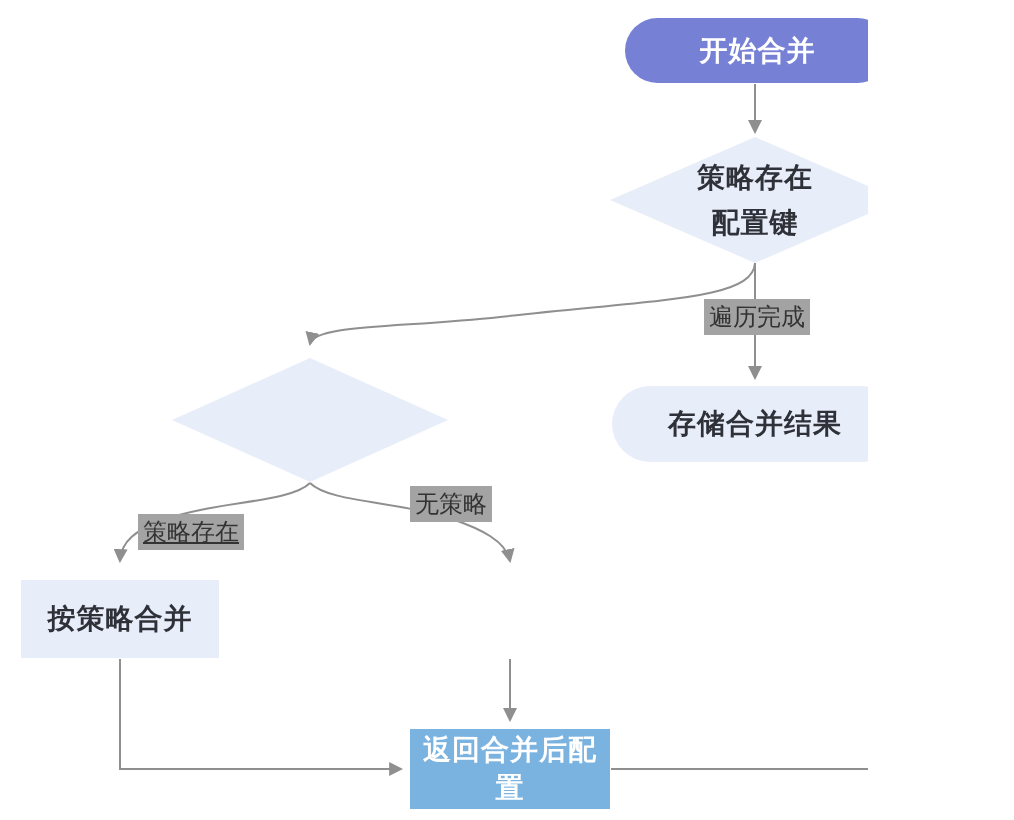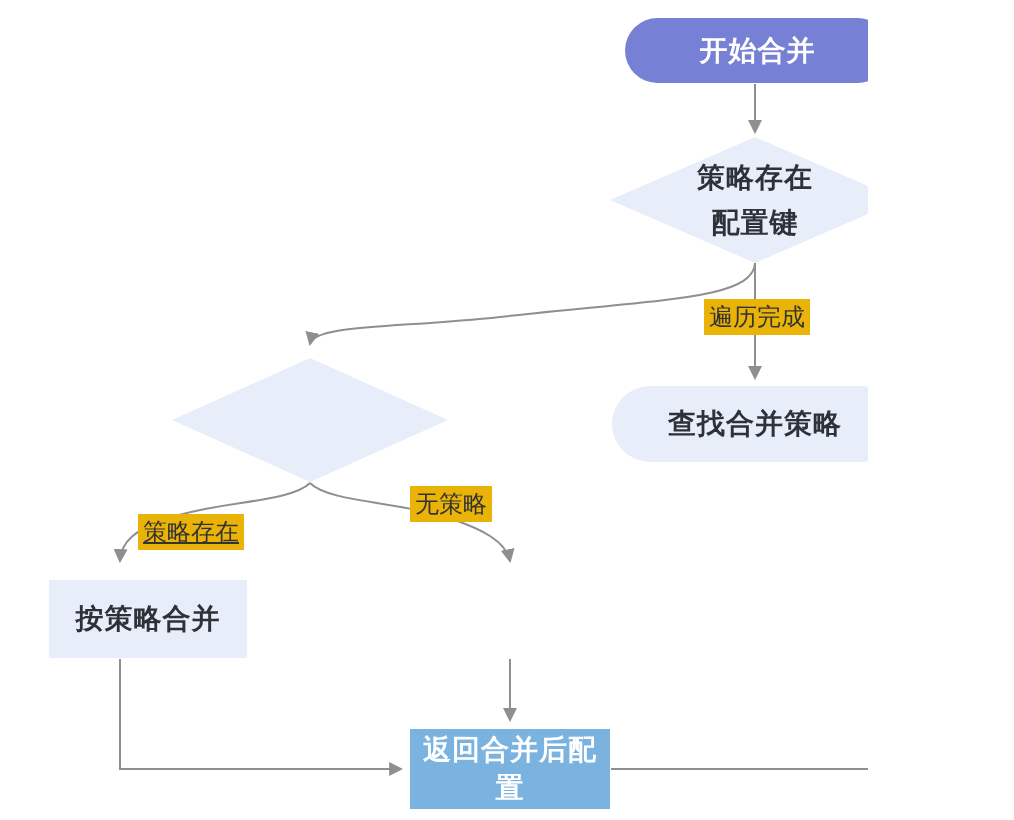--- a/index.html
+++ b/index.html
@@ -54,34 +54,33 @@
   }
   .diamond-label {
     background: transparent;
     white-space: pre-line;
     line-height: 1.62;
   }
   .diamond1-label { left: 610px; top: 137px; width: 290px; height: 126px; }
   .diamond2-label { left: 172px; top: 358px; width: 276px; height: 124px; }
   .rect-node {
     background: var(--light-fill, #e8edfa);
-    margin-left: 28px;
   }
   .rect-left  { left: 21px;  top: 580px; width: 198px; height: 78px; }
   .rect-right { left: 411px; top: 580px; width: 198px; height: 78px; }
   .rect-store {
     left: 410px; top: 729px; width: 200px; height: 80px;
     background: var(--store-fill, #7ab2e0);
     color: var(--store-text, #ffffff);
   }
 
   .edge-label {
     position: absolute;
     transform: translate(-50%, -50%);
-    background: #eab308;
+    background: #a3a3a3;
     color: var(--label-text, #333333);
     font-size: 24px;
     font-weight: normal;
     padding: 2px 5px;
     white-space: nowrap;
     z-index: 3;
   }
   .label-done     { left: 757px; top: 317px; }
   .label-exists   { left: 191px; top: 532px; text-decoration: underline; }
   .label-nostrat  { left: 451px; top: 504px; }
@@ -109,21 +108,21 @@
     <path class="edge" d="M 120 659 L 120 769 L 401 769" marker-end="url(#arrow)"></path>
     <path class="edge" d="M 510 659 L 510 720" marker-end="url(#arrow)"></path>
     <path class="edge" d="M 611 769 L 988 769 L 988 195 L 911 195" marker-end="url(#arrow)"></path>
   </svg>
 
   <div class="node pill-start">开始合并</div>
 
   <div class="node diamond-label diamond1-label">策略存在
 配置键</div>
 
-  <div class="node pill-return">查找合并策略</div>
+  <div class="node pill-return">存储合并结果</div>
 
 
   <div class="node rect-node rect-left">按策略合并</div>
 
 
   <div class="node rect-store">返回合并后配置</div>
 
   <div class="edge-label label-done">遍历完成</div>
   <div class="edge-label label-exists">策略存在</div>
   <div class="edge-label label-nostrat">无策略</div>

